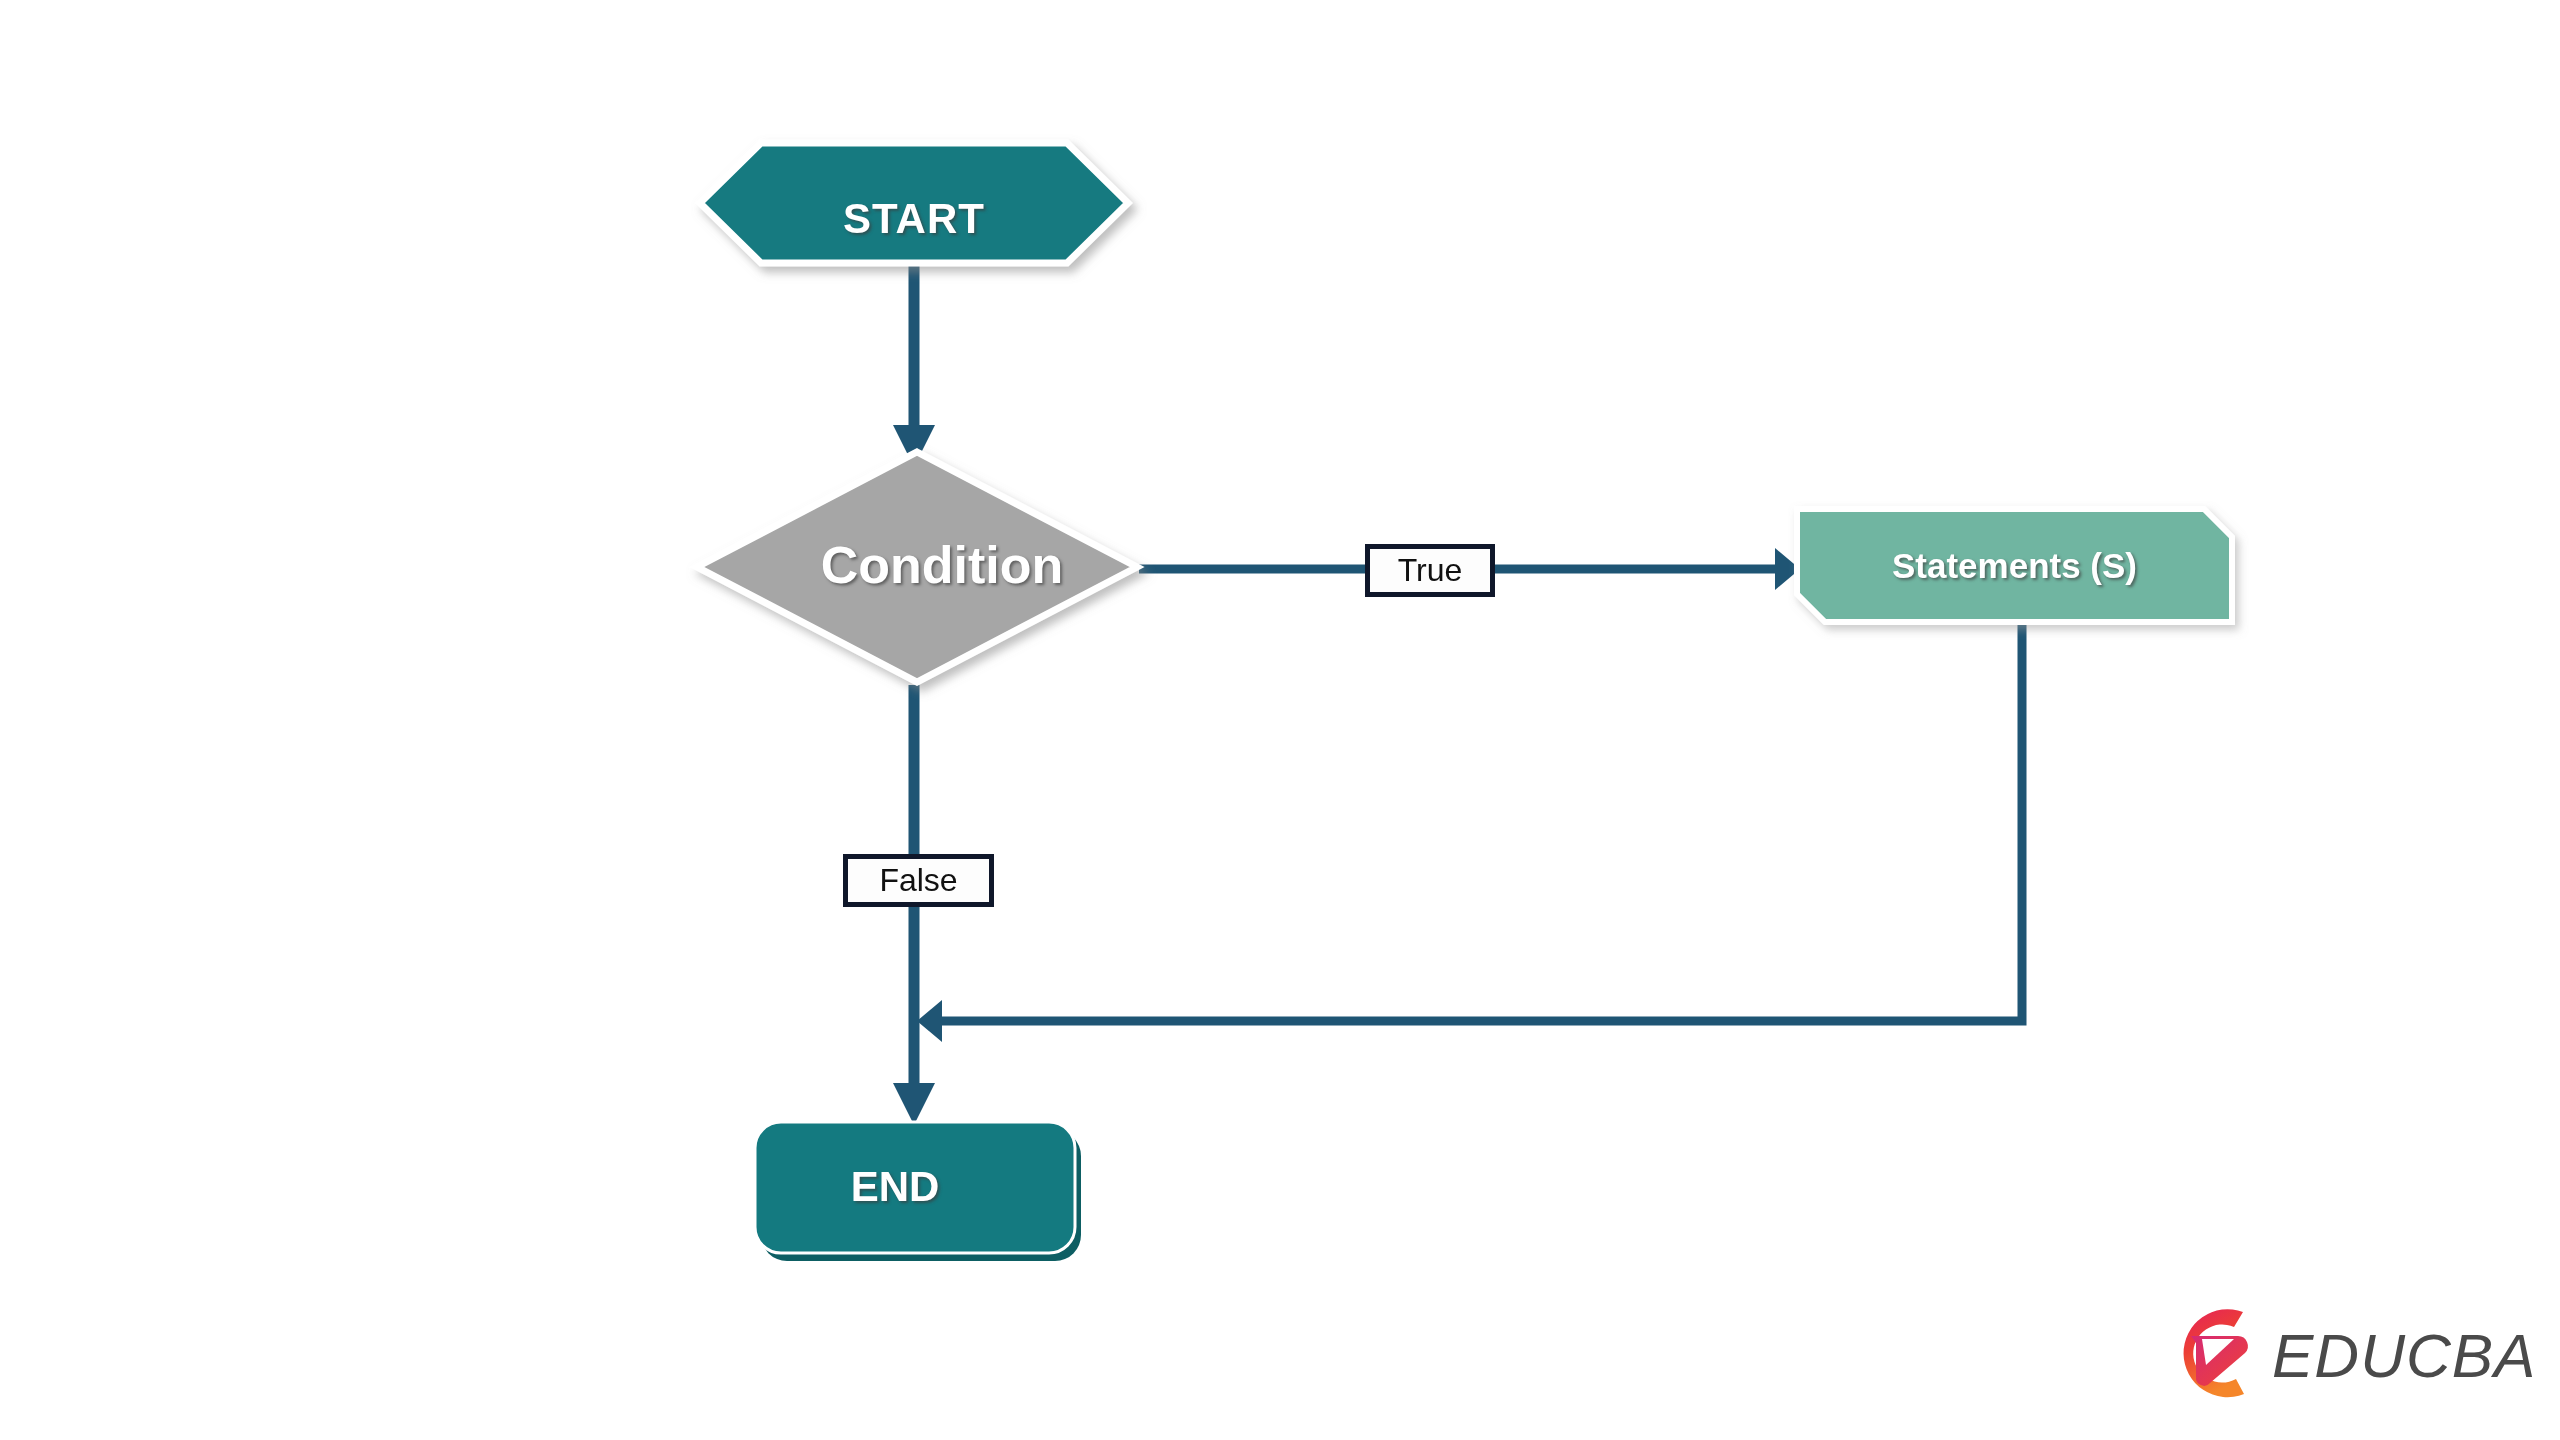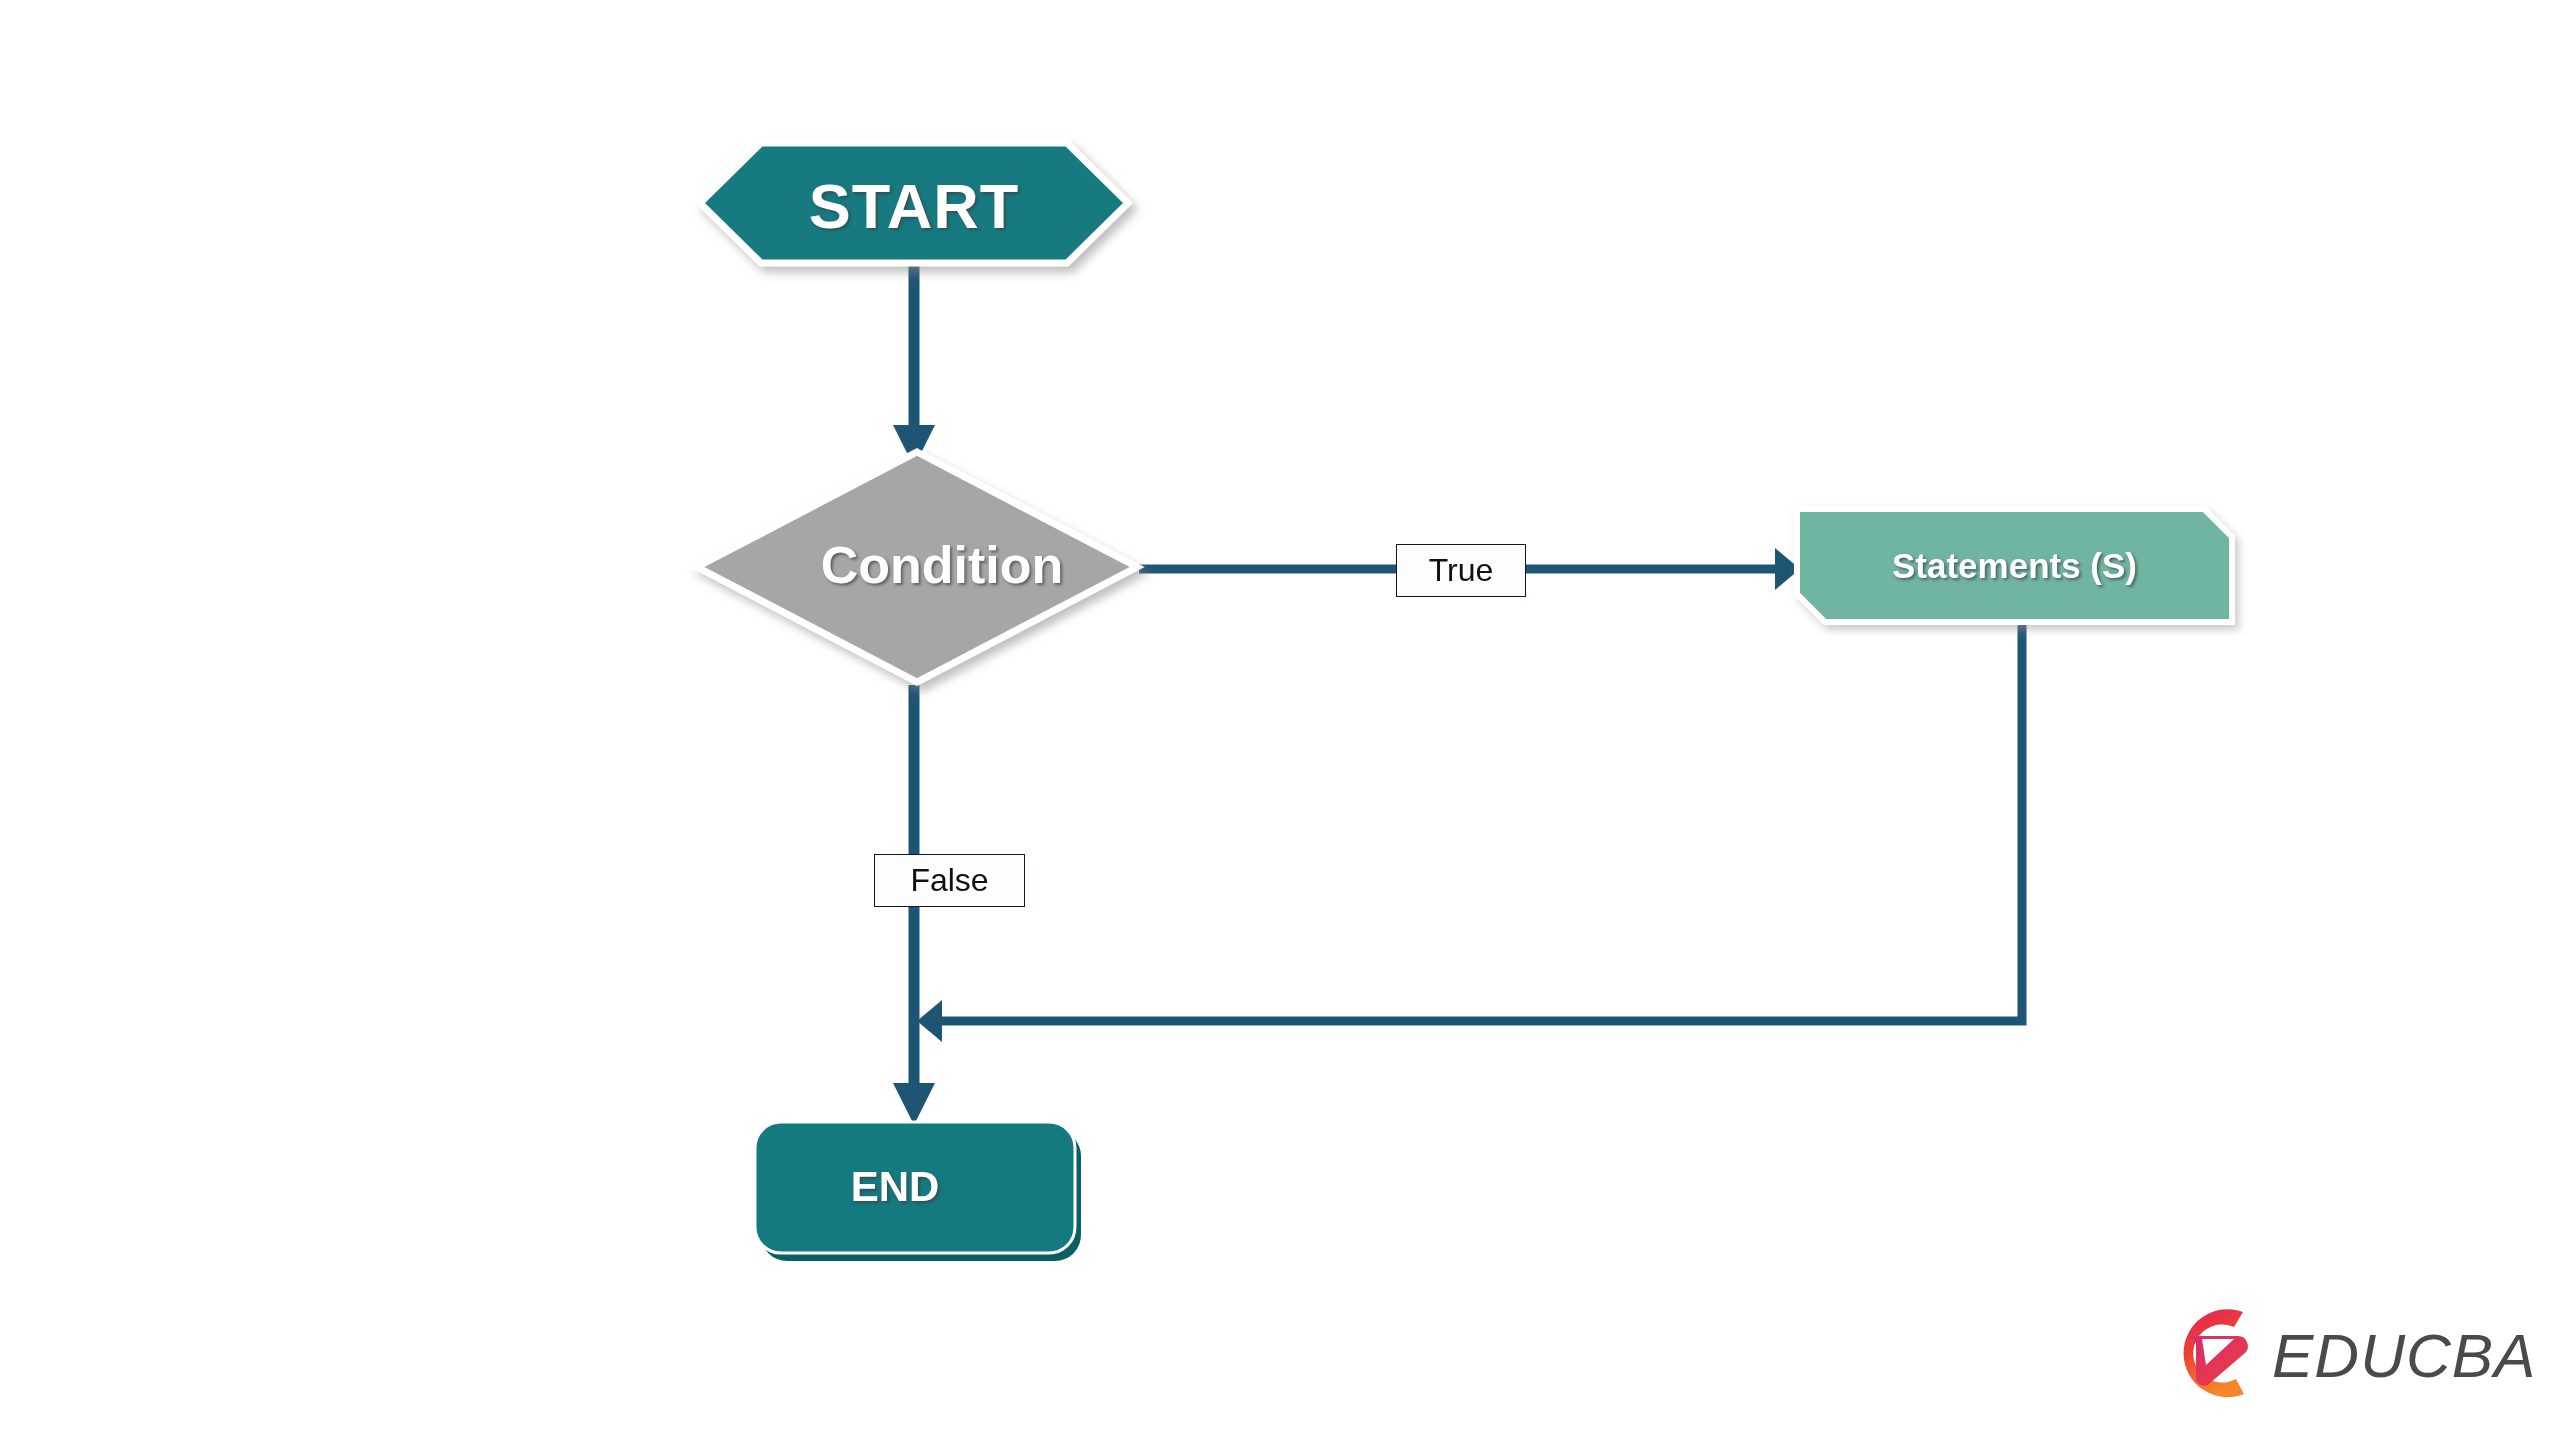--- a/index.html
+++ b/index.html
@@ -34,48 +34,47 @@
     display: flex;
     align-items: center;
     justify-content: center;
     color: #ffffff;
     font-weight: bold;
     text-shadow: 2px 2px 3px rgba(60,60,60,0.65);
     pointer-events: none;
     white-space: nowrap;
   }
   #start-label {
-    left: 700px; top: 146px; width: 428px; height: 120px;
-    font-size: 63px; letter-spacing: 1px;
+    left: 700px; top: 159px; width: 428px; height: 120px;
+    font-size: 42px; letter-spacing: 1px;
   }
   #condition-label {
     left: 722px; top: 500px; width: 440px; height: 130px;
     font-size: 52px;
   }
   #statements-label {
     left: 1797px; top: 508px; width: 435px; height: 115px;
     font-size: 35px;
   }
   #end-label {
     left: 735px; top: 1122px; width: 320px; height: 130px;
     font-size: 42px;
   }
   .edge-label {
     position: absolute;
     display: flex;
     align-items: center;
     justify-content: center;
     background: #fdfdfd;
-    border: 1px solid #0f172a;
+    border: 5px solid #0f172a;
     color: #111111;
     font-size: 32px;
     font-family: "Liberation Sans", sans-serif;
     box-sizing: border-box;
     white-space: nowrap;
-    margin-left: 31px;
   }
   #label-true {
     left: 1365px; top: 544px; width: 130px; height: 53px;
   }
   #label-false {
     left: 843px; top: 854px; width: 151px; height: 53px;
   }
   #educba-logo {
     position: absolute;
     left: 2152px;

